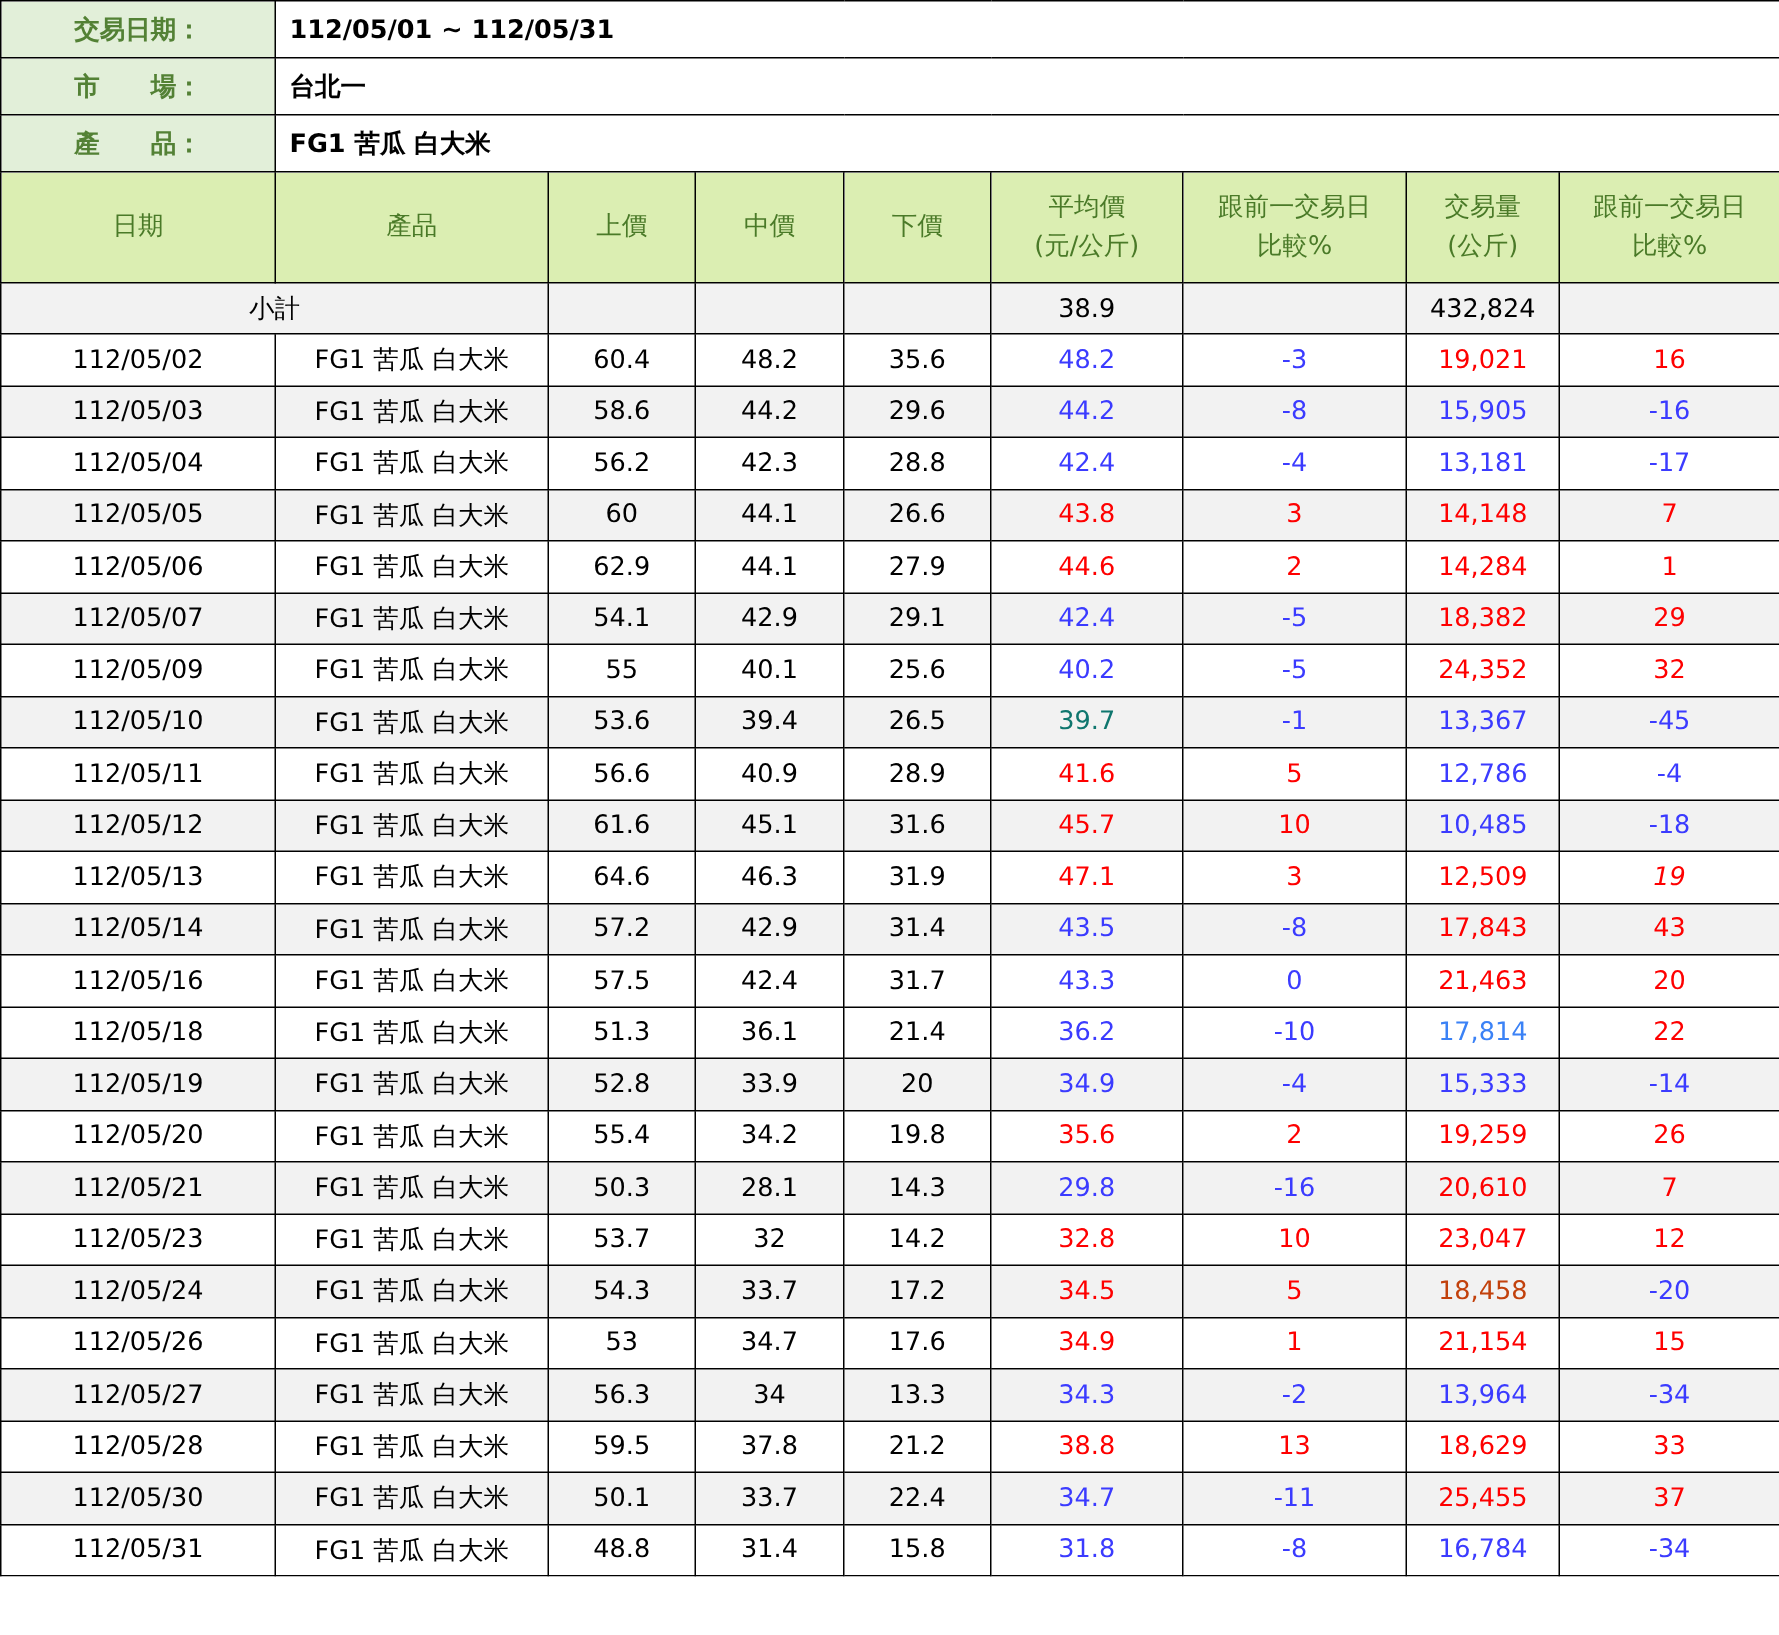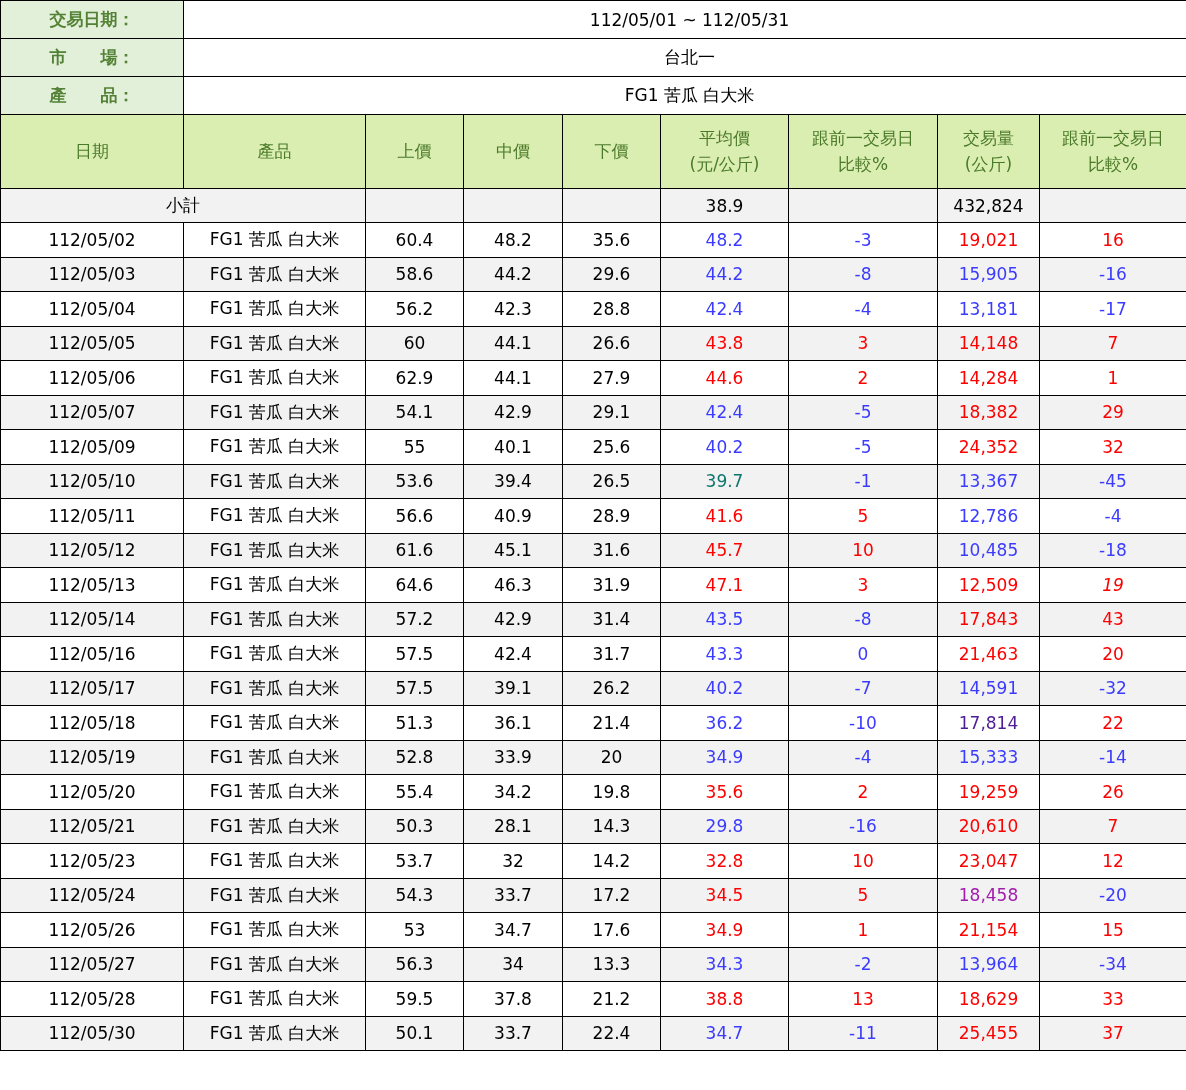--- a/index.html
+++ b/index.html
@@ -3,21 +3,21 @@
 <meta charset="utf-8">
 <style>
   html,body{margin:0;padding:0;background:#fff;}
   body{width:1186px;font-family:"DejaVu Sans","Liberation Sans",sans-serif;}
   table{border-collapse:collapse;table-layout:fixed;width:1186px;}
   td,th{border:1px solid #000;text-align:center;vertical-align:middle;
         font-size:17px;color:#000;padding:0;overflow:hidden;white-space:nowrap;}
   
   .info-row td{height:37px;}
   .info-label{background:#e2efd9;color:#538135;font-weight:bold;}
-  .info-value{text-align:center;padding-left:9px;background:#fff;}
+  .info-value{text-align:left;padding-left:9px;background:#fff;font-weight:bold;}
   
   .head-row th{height:73px;background:#dbeeb2;color:#4a7a28;font-weight:normal;
                white-space:pre-line;line-height:1.5;}
   
   .subtotal-row td{height:33px;background:#f2f2f2;}
   #data-rows td{height:33.5px;background:#fff;}
   #data-rows tr.alt td{background:#f2f2f2;}
 </style>
 </head>
 <body>
@@ -210,40 +210,29 @@
         <td>112/05/16</td>
         <td>FG1 苦瓜 白大米</td>
         <td>57.5</td>
         <td>42.4</td>
         <td>31.7</td>
         <td style="color: rgb(59, 59, 255);">43.3</td>
         <td style="color: rgb(59, 59, 255);">0</td>
         <td style="color: rgb(254, 0, 0);">21,463</td>
         <td style="color: rgb(254, 0, 0);">20</td>
       </tr>
-      <tr class="alt">
-        <td>112/05/17</td>
-        <td>FG1 苦瓜 白大米</td>
-        <td>57.5</td>
-        <td>39.1</td>
-        <td>26.2</td>
-        <td style="color: rgb(59, 59, 255);">40.2</td>
-        <td style="color: rgb(59, 59, 255);">-7</td>
-        <td style="color: rgb(59, 59, 255);">14,591</td>
-        <td style="color: rgb(59, 59, 255);">-32</td>
-      </tr>
       <tr>
         <td>112/05/18</td>
         <td>FG1 苦瓜 白大米</td>
         <td>51.3</td>
         <td>36.1</td>
         <td>21.4</td>
         <td style="color: rgb(59, 59, 255);">36.2</td>
         <td style="color: rgb(59, 59, 255);">-10</td>
-        <td style="color: #4c1d95;">17,814</td>
+        <td style="color: #3b82f6;">17,814</td>
         <td style="color: rgb(254, 0, 0);">22</td>
       </tr>
       <tr class="alt">
         <td>112/05/19</td>
         <td>FG1 苦瓜 白大米</td>
         <td>52.8</td>
         <td>33.9</td>
         <td>20</td>
         <td style="color: rgb(59, 59, 255);">34.9</td>
         <td style="color: rgb(59, 59, 255);">-4</td>
@@ -284,21 +273,21 @@
         <td style="color: rgb(254, 0, 0);">12</td>
       </tr>
       <tr class="alt">
         <td>112/05/24</td>
         <td>FG1 苦瓜 白大米</td>
         <td>54.3</td>
         <td>33.7</td>
         <td>17.2</td>
         <td style="color: rgb(254, 0, 0); margin-top: 16px;">34.5</td>
         <td style="color: rgb(254, 0, 0);">5</td>
-        <td style="color: #a21caf;">18,458</td>
+        <td style="color: #c2410c;">18,458</td>
         <td style="color: rgb(59, 59, 255);">-20</td>
       </tr>
       <tr>
         <td>112/05/26</td>
         <td>FG1 苦瓜 白大米</td>
         <td>53</td>
         <td>34.7</td>
         <td>17.6</td>
         <td style="color: rgb(254, 0, 0);">34.9</td>
         <td style="color: rgb(254, 0, 0);">1</td>
@@ -331,14 +320,25 @@
         <td>112/05/30</td>
         <td>FG1 苦瓜 白大米</td>
         <td>50.1</td>
         <td>33.7</td>
         <td>22.4</td>
         <td style="color: rgb(59, 59, 255);">34.7</td>
         <td style="color: rgb(59, 59, 255);">-11</td>
         <td style="color: rgb(254, 0, 0);">25,455</td>
         <td style="color: rgb(254, 0, 0);">37</td>
       </tr>
+      <tr>
+        <td>112/05/31</td>
+        <td>FG1 苦瓜 白大米</td>
+        <td>48.8</td>
+        <td>31.4</td>
+        <td>15.8</td>
+        <td style="color: rgb(59, 59, 255);">31.8</td>
+        <td style="color: rgb(59, 59, 255);">-8</td>
+        <td style="color: rgb(59, 59, 255);">16,784</td>
+        <td style="color: rgb(59, 59, 255);">-34</td>
+      </tr>
     </tbody>
 </table>
 
 </body></html>

